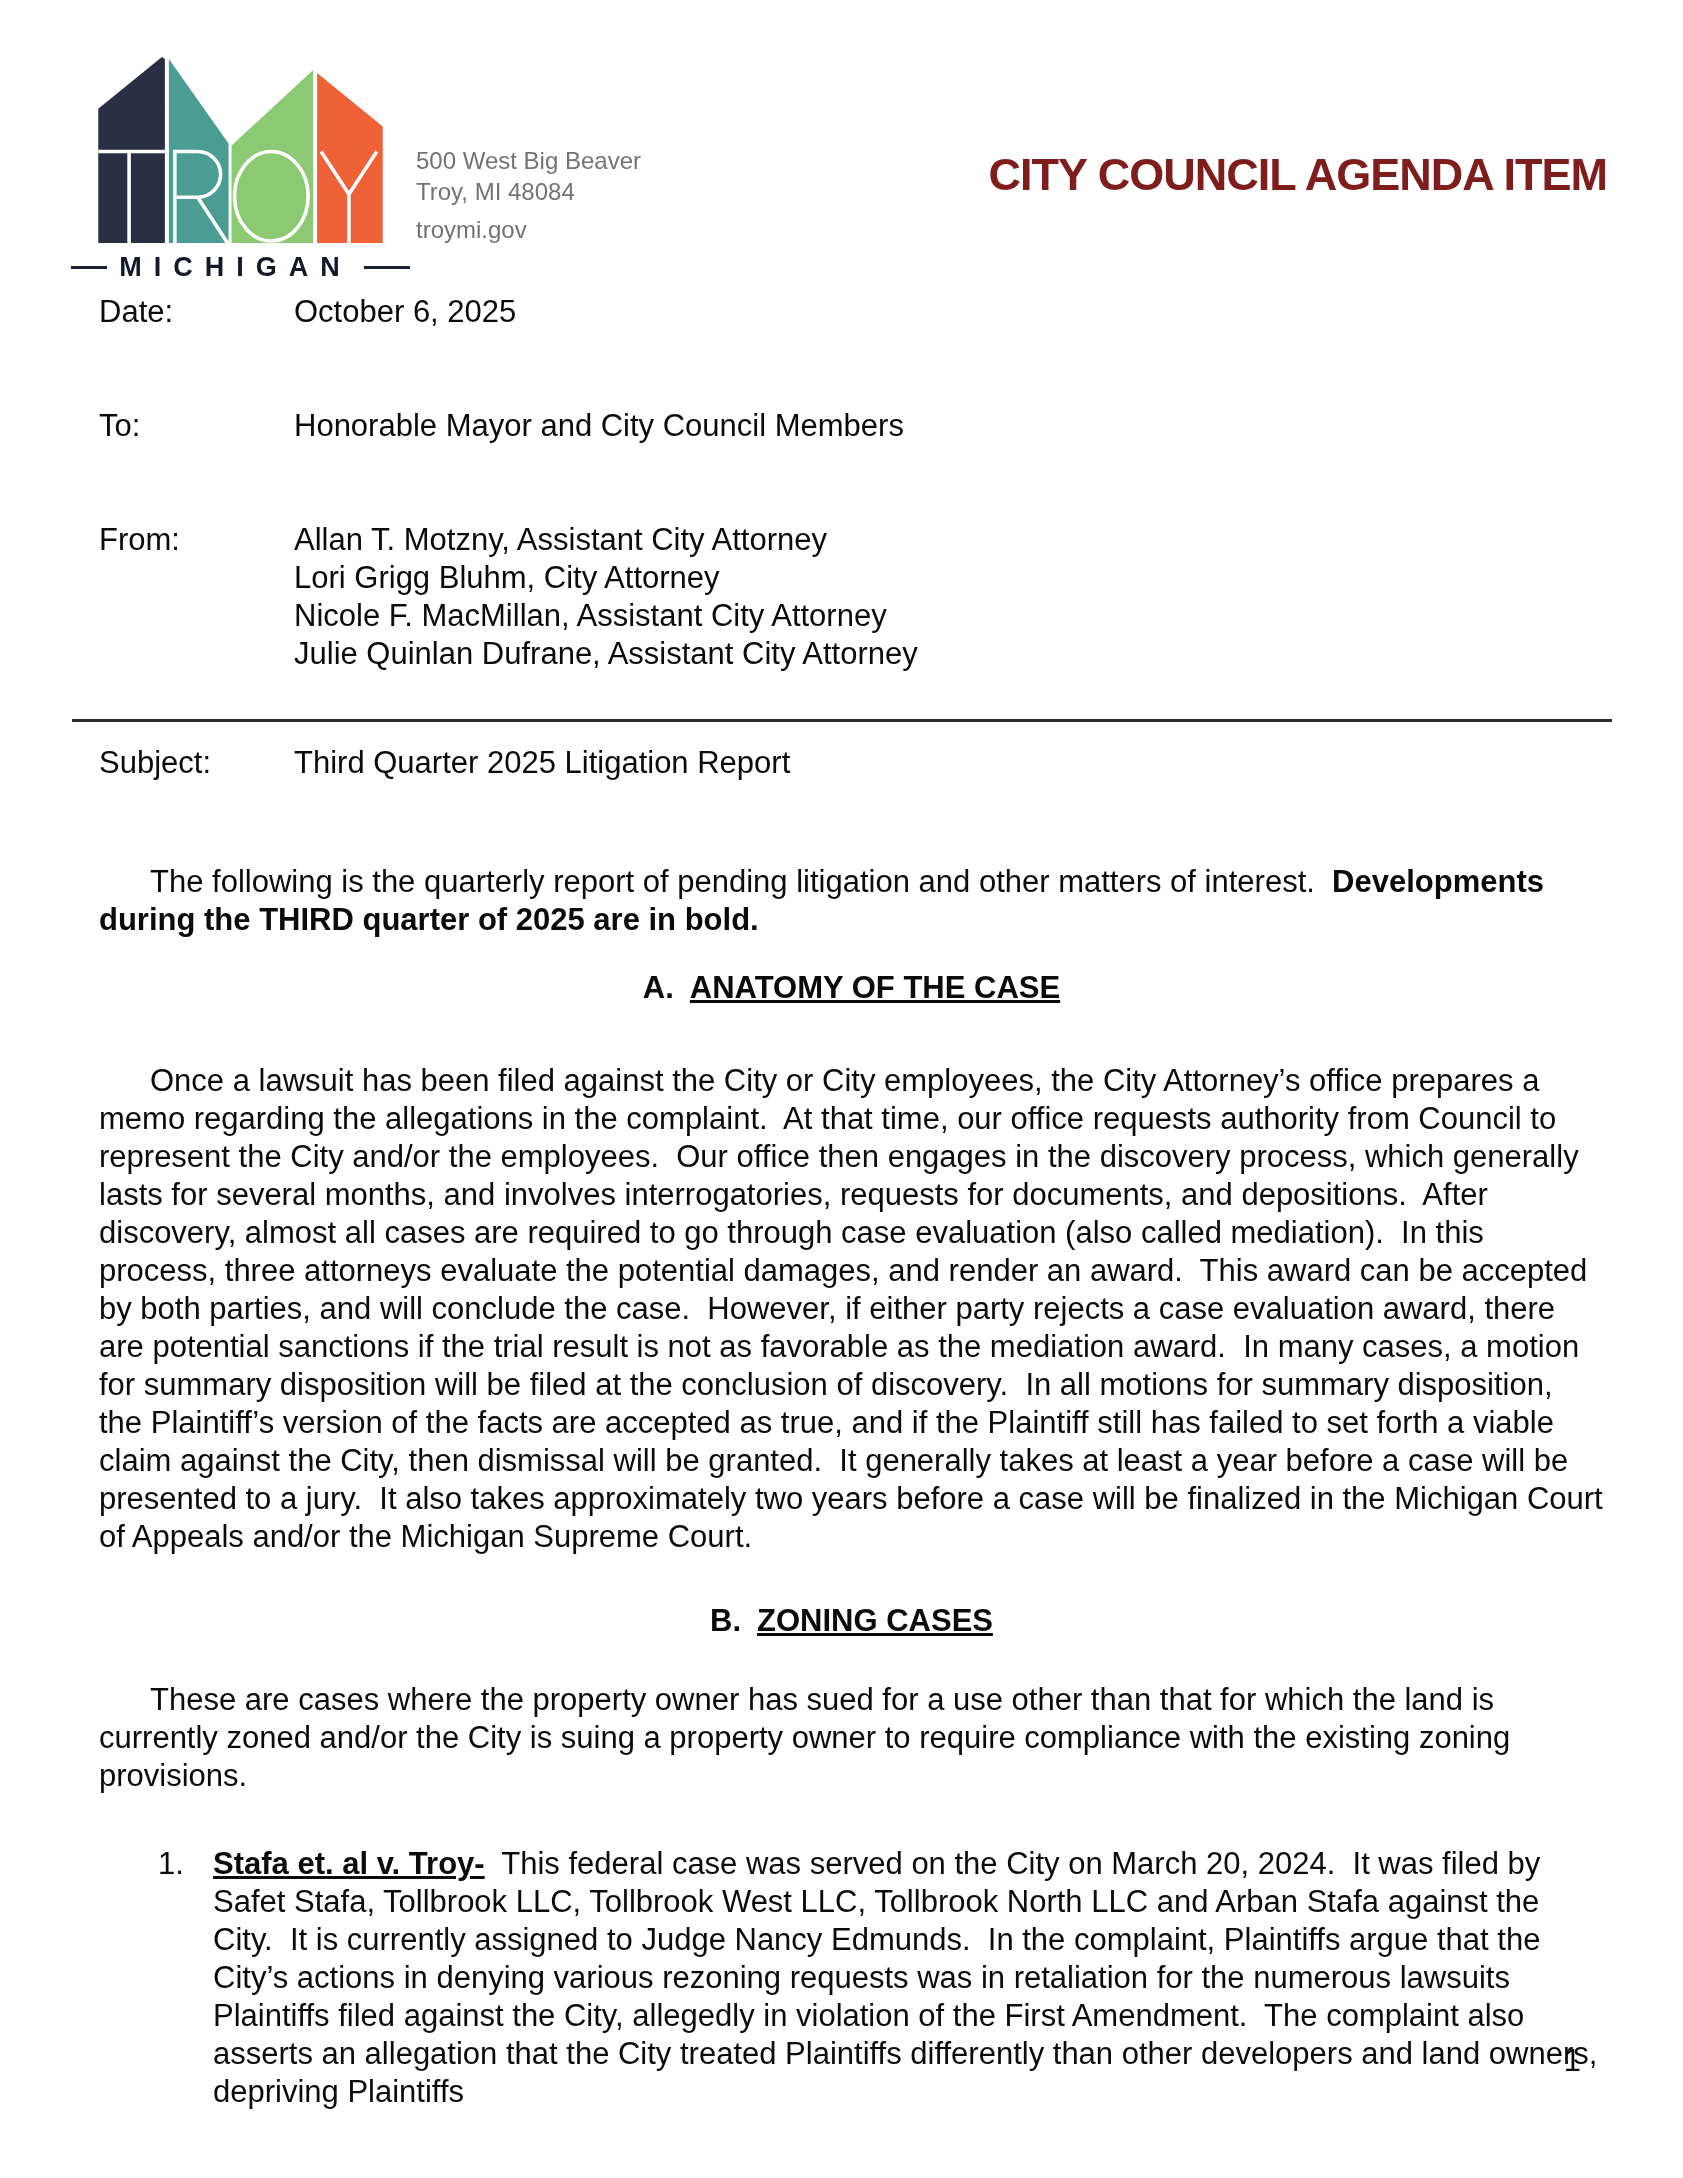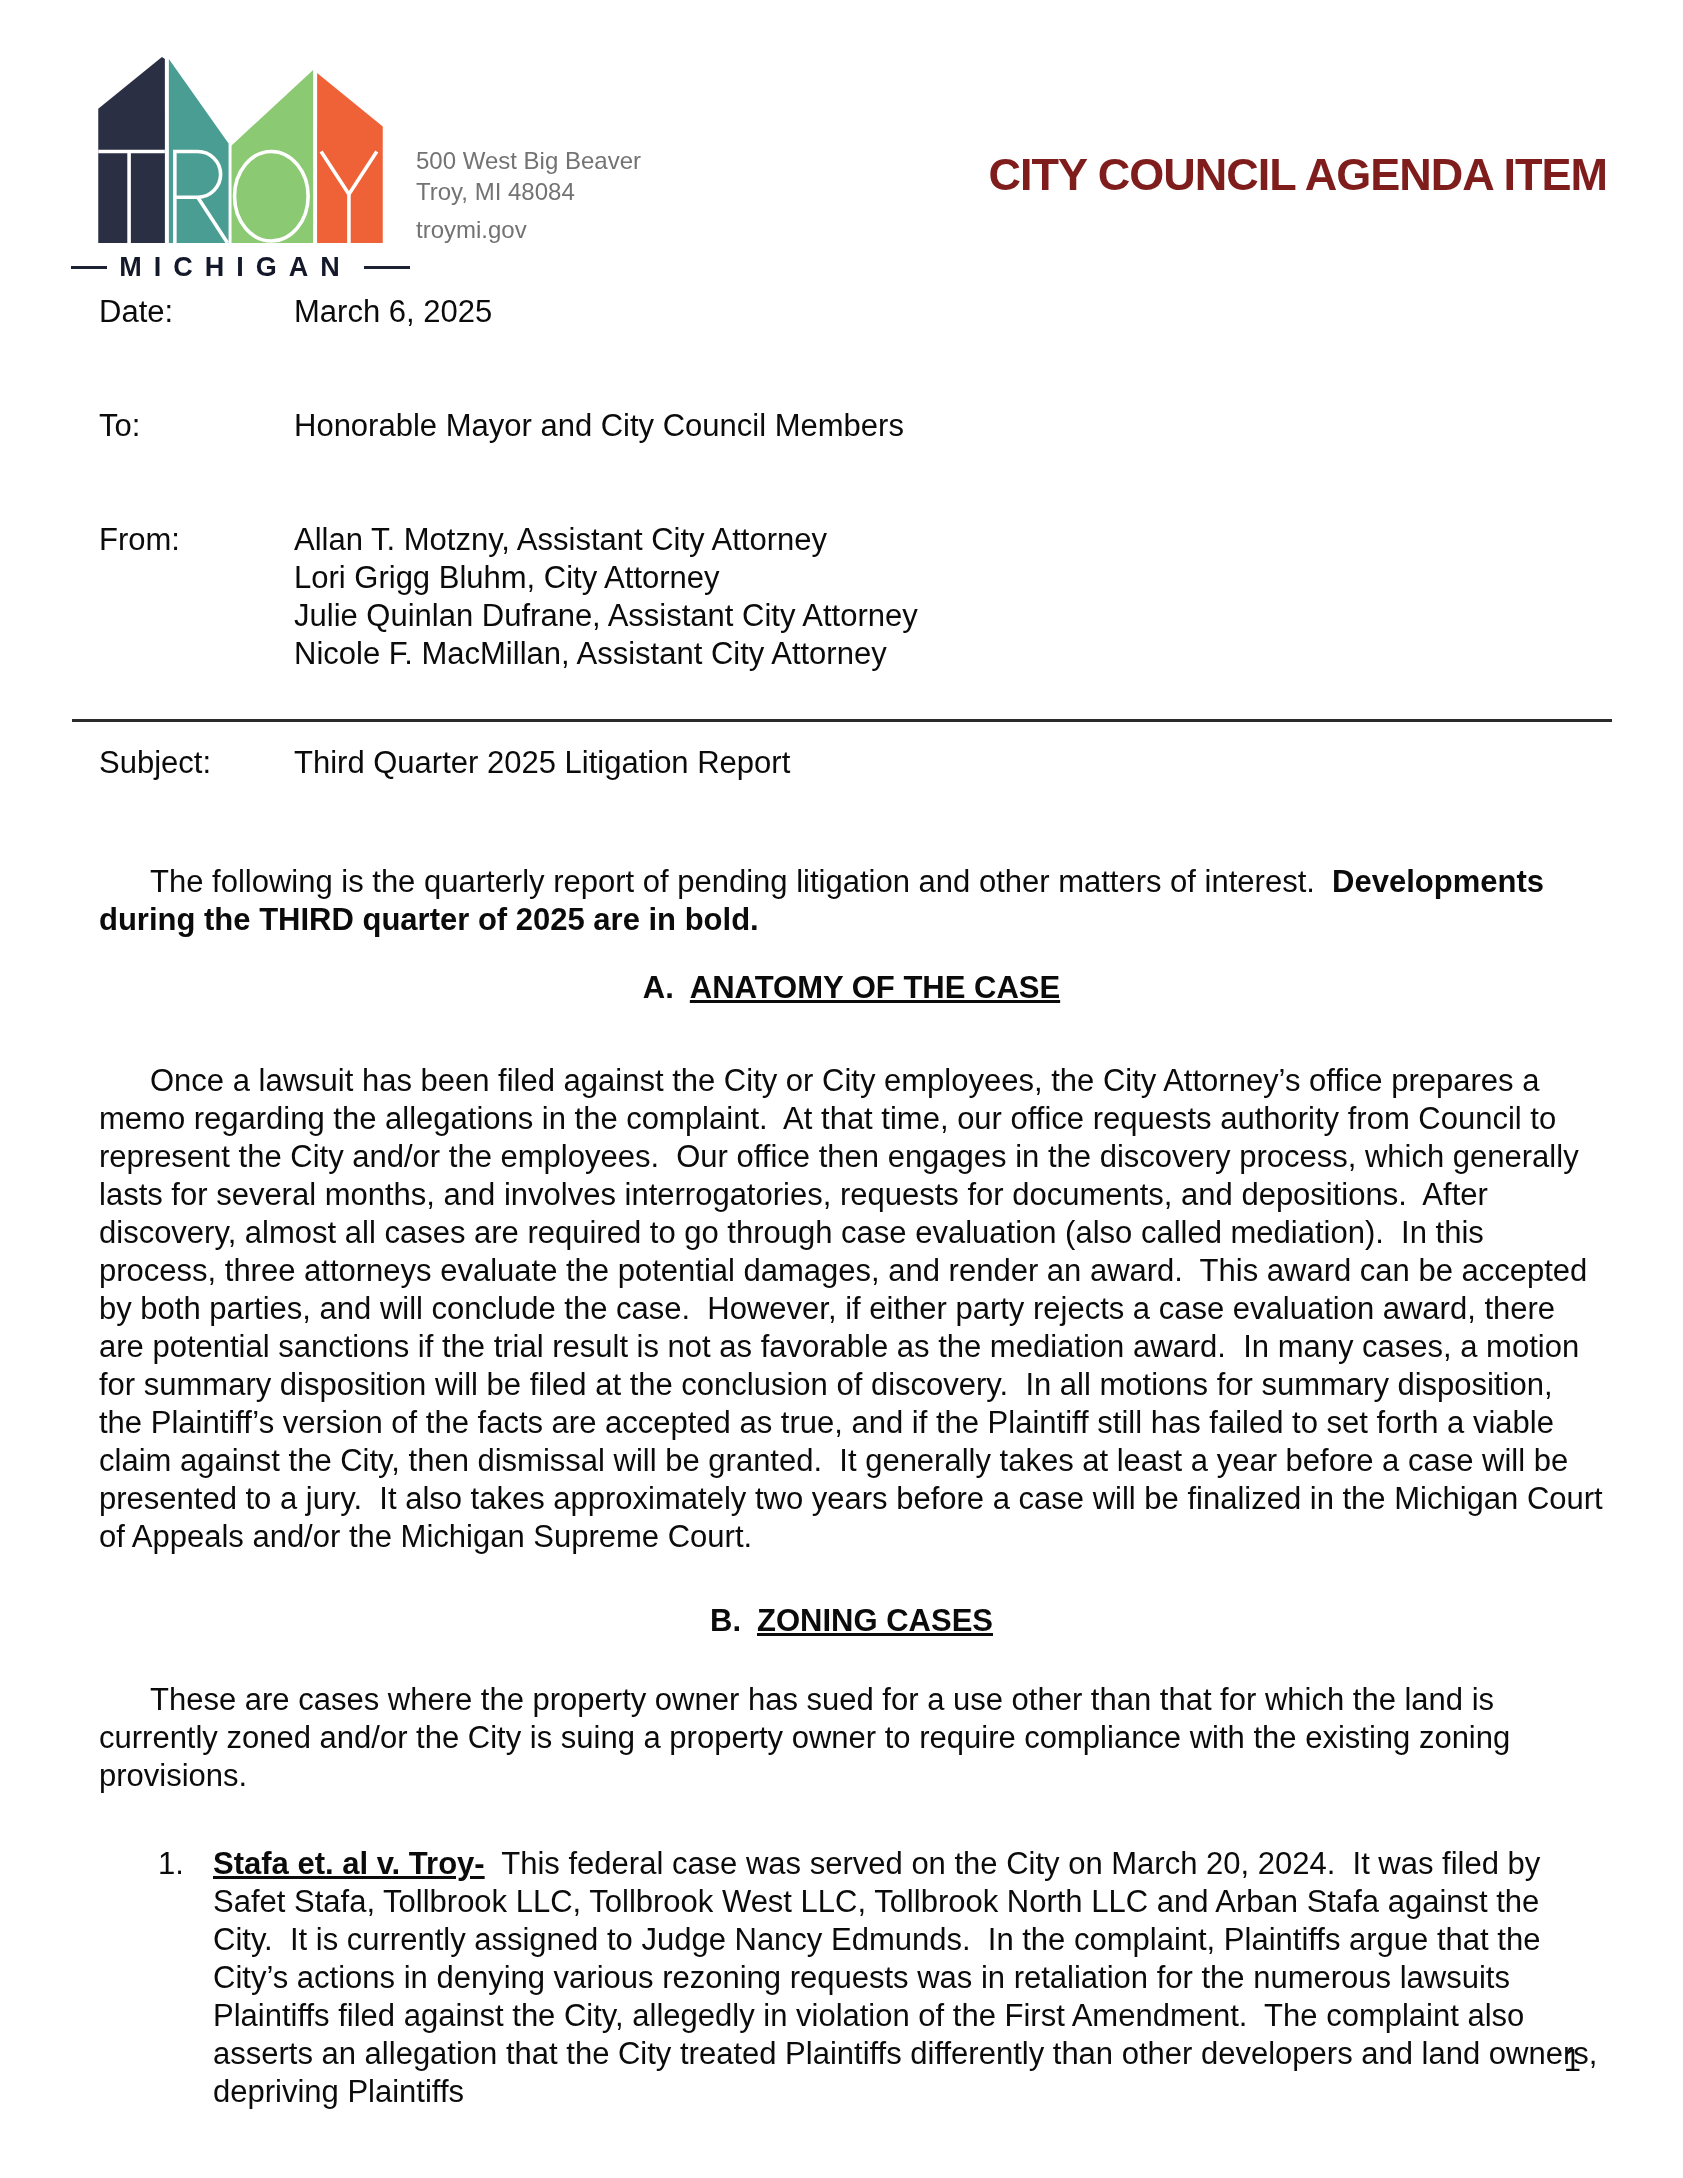--- a/index.html
+++ b/index.html
@@ -77,39 +77,39 @@
   </div>
 
   <div class="doc-title">CITY COUNCIL AGENDA ITEM</div>
 
   <div class="rule"></div>
 
   <div class="content">
 
     <div class="row">
       <span class="label">Date:</span>
-      <span class="value">March 6, 2025</span>
+      <span class="value">October 6, 2025</span>
     </div>
     <div class="gap38"></div>
     <div class="gap38"></div>
 
     <div class="row">
       <span class="label">To:</span>
       <span class="value">Honorable Mayor and City Council Members</span>
     </div>
     <div class="gap38"></div>
     <div class="gap38"></div>
 
     <div class="row">
       <span class="label">From:</span>
       <span class="from-lines">
         <div>Allan T. Motzny, Assistant City Attorney</div>
         <div>Lori Grigg Bluhm, City Attorney</div>
+        <div>Nicole F. MacMillan, Assistant City Attorney</div>
         <div>Julie Quinlan Dufrane, Assistant City Attorney</div>
-        <div>Nicole F. MacMillan, Assistant City Attorney</div>
       </span>
     </div>
     <div class="gap38"></div>
     <div class="gap33"></div>
 
     <div class="row">
       <span class="label">Subject:</span>
       <span class="value">Third Quarter 2025 Litigation Report</span>
     </div>
 

